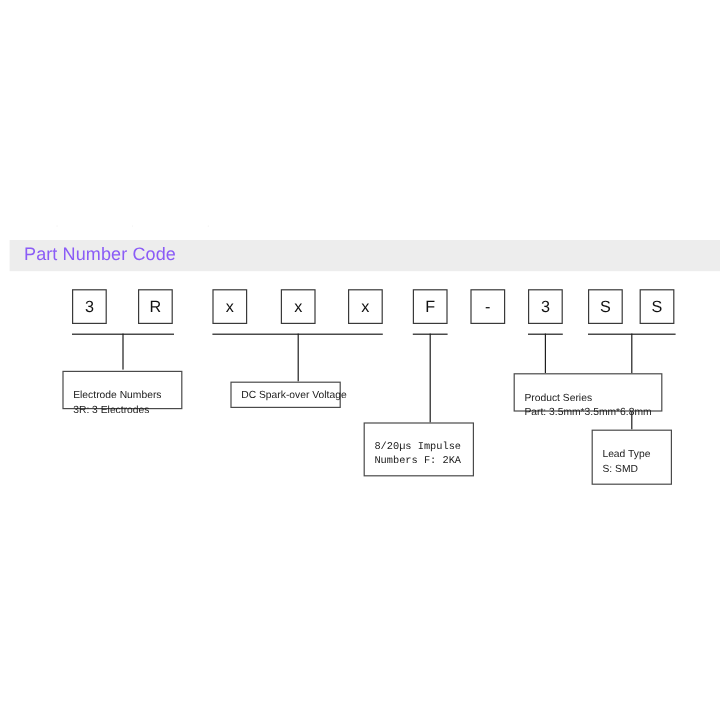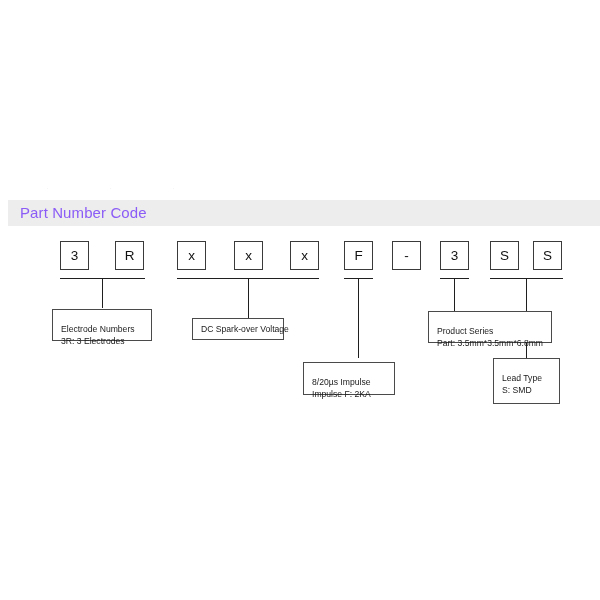--- a/index.html
+++ b/index.html
@@ -163,23 +163,23 @@
 
   <div class="info-box" style="left:52px; top:309px; width:100px; height:32px;">
     <span class="ln">Electrode Numbers</span>
     <span class="ln">3R: 3 Electrodes</span>
   </div>
 
   <div class="info-box" style="left:192px; top:318px; width:92px; height:22px; padding-top:4px;">
     <span class="ln">DC Spark-over Voltage</span>
   </div>
 
-  <div class="info-box" style="left:303px; top:362px; width:92px; height:33px;">
+  <div class="info-box" style="left:303px; top:352px; width:92px; height:45px;font-family:Liberation Mono, monospace;">
     <span class="ln">8/20µs Impulse</span>
-    <span class="ln">Impulse    F: 2KA</span>
+    <span class="ln">Numbers    F: 2KA</span>
   </div>
 
   <div class="info-box" style="left:399px; top:311px; width:124px; height:32px;margin-left:29px;">
     <span class="ln">Product Series</span>
     <span class="ln">Part: 3.5mm*3.5mm*6.8mm</span>
   </div>
 
   <div class="info-box" style="left:493px; top:358px; width:67px; height:46px;">
     <span class="ln">Lead Type</span>
     <span class="ln">S: SMD</span>

